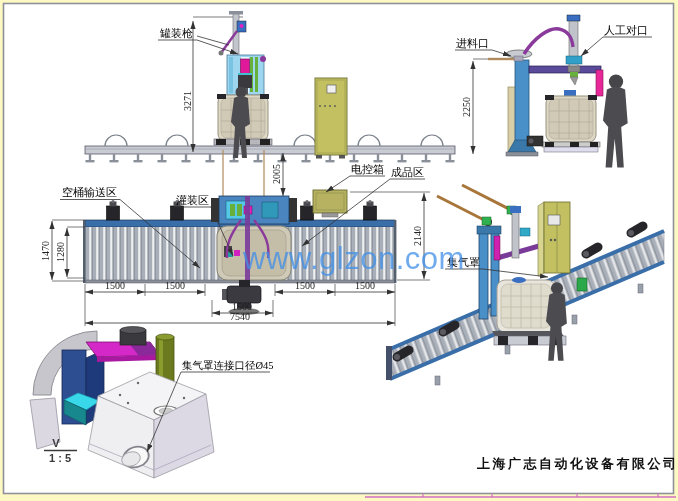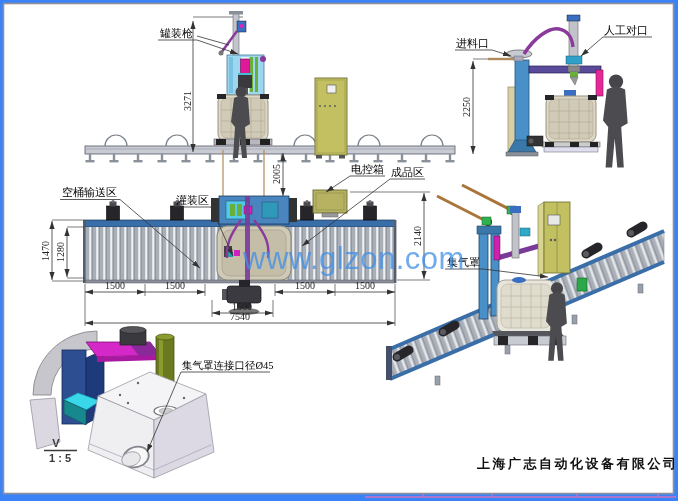--- a/index.html
+++ b/index.html
@@ -1,16 +1,16 @@
 <!DOCTYPE html>
 <html><head>
 <meta charset="utf-8">
 <style>
   html,body{margin:0;padding:0;background:#fff;}
-  .canvas{position:relative;width:678px;height:501px;background:#3b82f6;overflow:hidden;
+  .canvas{position:relative;width:678px;height:501px;background:#fef9c3;overflow:hidden;
           font-family:"Liberation Sans",sans-serif;}
   svg text{user-select:none;}
   .dim{font:10px "Liberation Serif",serif;fill:#222;}
   .lbl{font:11px "Liberation Serif",serif;fill:#000;}
   .lbl-sm{font:10.5px "Liberation Serif",serif;fill:#000;}
   .wm{font:31px "Liberation Sans",sans-serif;fill:#3f8fe8;opacity:.75;letter-spacing:.5px;}
   .company{font:bold 13px "Liberation Serif",serif;fill:#101010;letter-spacing:2.5px;}
   .scaletxt{font:bold 11px "Liberation Sans",sans-serif;fill:#3a3a3a;}
   .thin{stroke:#444;stroke-width:.7;fill:none;}
   .leader{stroke:#333;stroke-width:.8;fill:none;}

